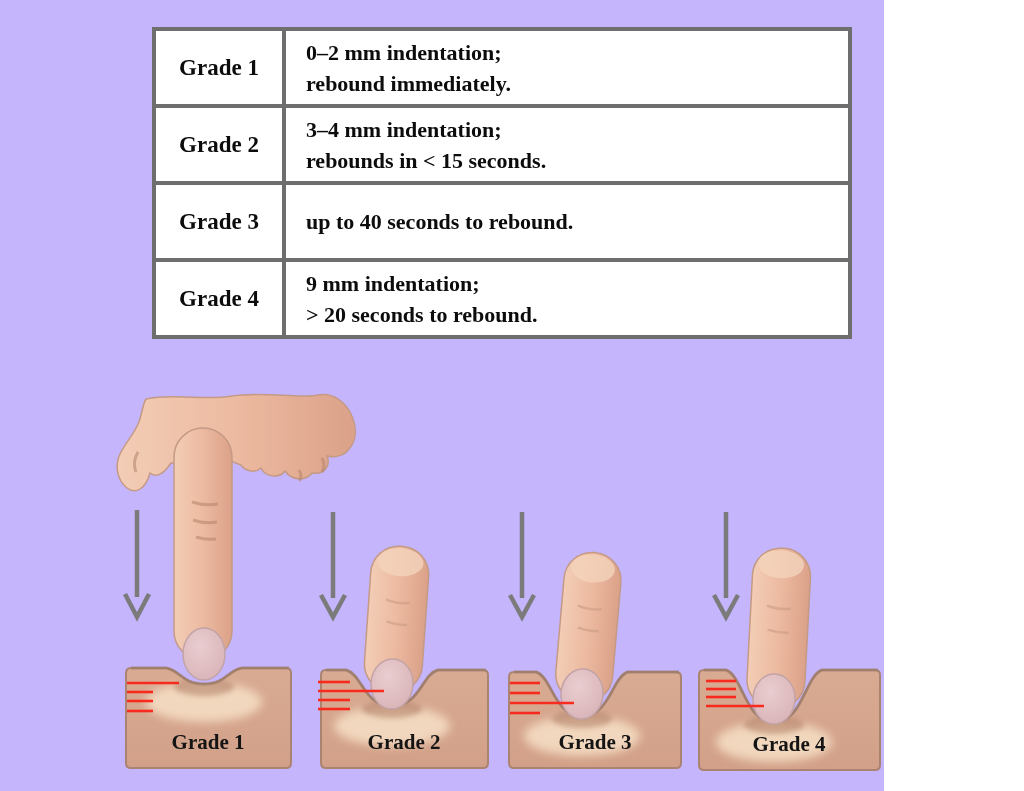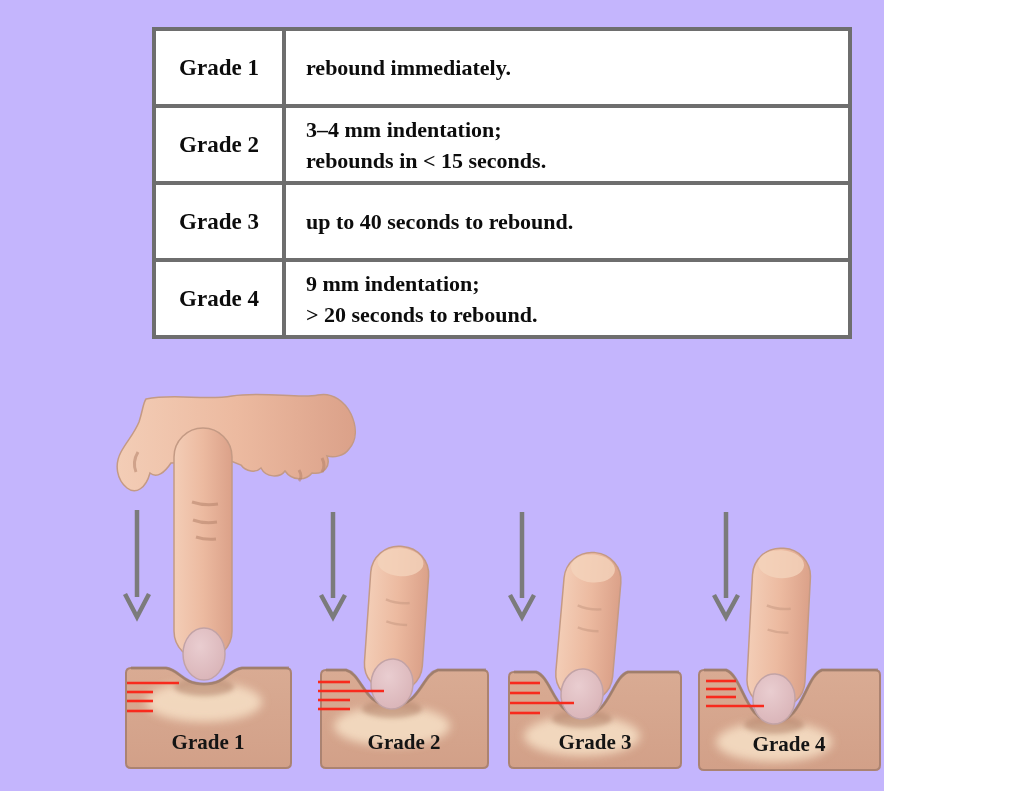--- a/index.html
+++ b/index.html
@@ -21,20 +21,21 @@
 </style>
 </head>
 <body>
 
 <div class="page">
 
   <div class="grading-table">
     <div class="trow">
       <div class="cell-grade">Grade 1</div>
       <div class="cell-desc">
+        <div>0–2 mm indentation;</div>
         <div>rebound immediately.</div>
       </div>
     </div>
     <div class="trow">
       <div class="cell-grade">Grade 2</div>
       <div class="cell-desc">
         <div>3–4 mm indentation;</div>
         <div>rebounds in &lt; 15 seconds.</div>
       </div>
     </div>

